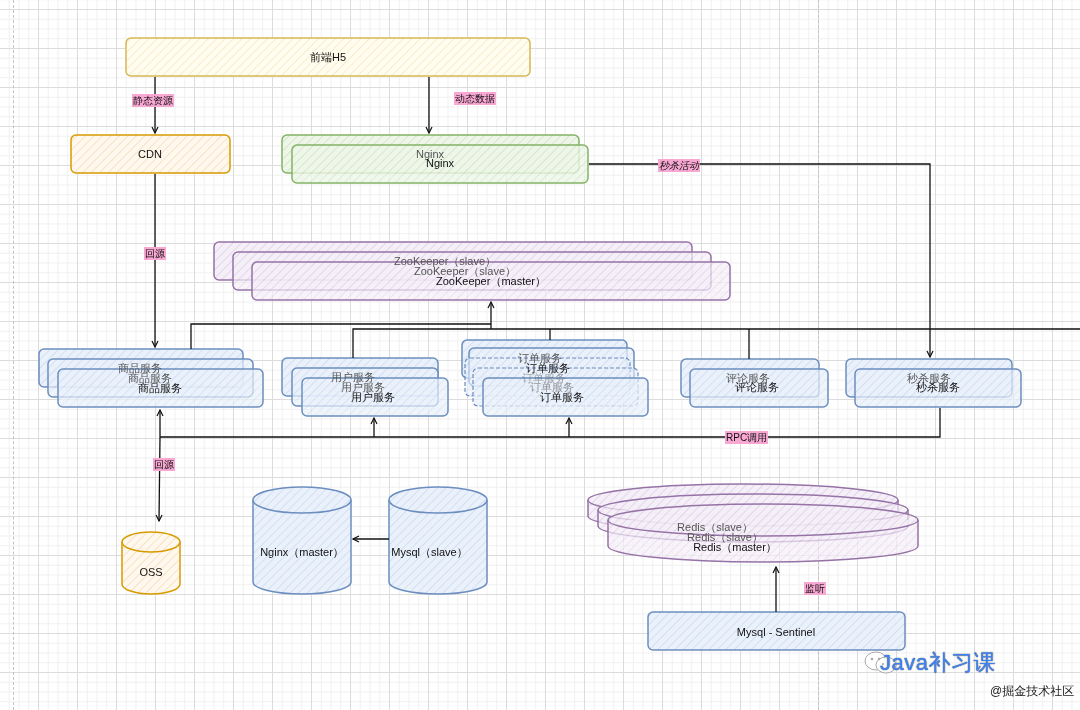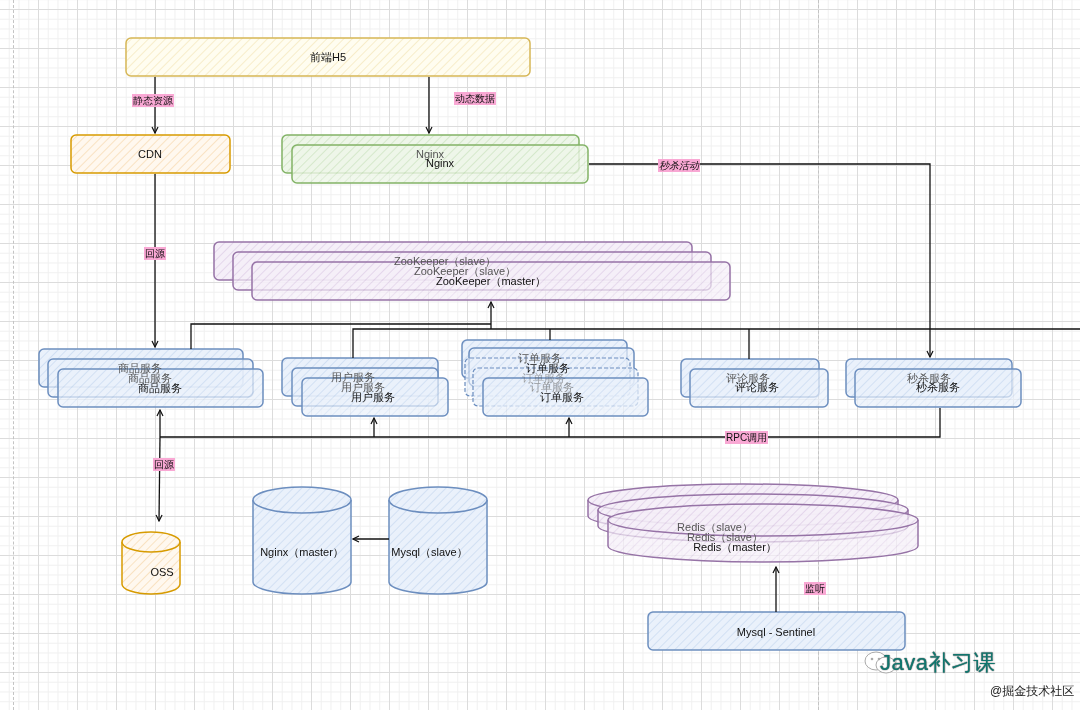--- a/index.html
+++ b/index.html
@@ -11,21 +11,21 @@
       linear-gradient(to bottom, #dcdcdc 1px, transparent 1px),
       linear-gradient(to right, #f0f0f0 1px, transparent 1px),
       linear-gradient(to bottom, #f0f0f0 1px, transparent 1px);
     background-size:39px 39px,39px 39px,9.75px 9.75px,9.75px 9.75px;
     background-position:-1px 9px,-1px 9px,-1px 9px,-1px 9px;}
   .vdash{position:absolute;top:0;height:710px;width:0;border-left:1.3px dashed #c4c4c4;}
   svg{position:absolute;left:0;top:0;}
   .lbl{position:absolute;font-size:10px;color:#111;background:#f9a8d4;white-space:nowrap;line-height:13px;padding:0 1px;}
   .ntext{position:absolute;font-size:11px;color:#111;white-space:nowrap;text-align:center;line-height:13px;}
   .ghost{color:#555;}
-  .watermark{position:absolute;left:880px;top:648px;font-size:22px;color:#0f766e;
+  .watermark{position:absolute;left:880px;top:648px;font-size:22px;color:#3b82f6;
     text-shadow:0 0 1px #888,0 0 1px #888,0 0 1px #888;letter-spacing:0.5px;}
   .wm-icon{position:absolute;left:864px;top:650px;width:34px;height:26px;}
   .credit{position:absolute;left:990px;top:683px;font-size:12px;color:#222;}
 </style>
 </head>
 <body>
 
 <div id="canvas"></div>
 <div class="vdash" style="left:13px"></div>
 <div class="vdash" style="left:818px"></div>
@@ -165,21 +165,21 @@
 <div class="ntext ghost" style="left:514px;top:372px;width:60px;opacity:.5">订单服务</div>
 <div class="ntext ghost" style="left:522px;top:381px;width:60px;opacity:.6">订单服务</div>
 <div class="ntext" style="left:532px;top:391px;width:60px;">订单服务</div>
 
 <div class="ntext ghost" style="left:718px;top:372px;width:60px;">评论服务</div>
 <div class="ntext" style="left:727px;top:381px;width:60px;">评论服务</div>
 
 <div class="ntext ghost" style="left:899px;top:372px;width:60px;">秒杀服务</div>
 <div class="ntext" style="left:908px;top:381px;width:60px;">秒杀服务</div>
 
-<div class="ntext" style="left:121px;top:566px;width:60px;padding-left:11px;">OSS</div>
+<div class="ntext" style="left:121px;top:566px;width:60px;">OSS</div>
 <div class="ntext" style="left:252px;top:546px;width:100px;">Nginx（master）</div>
 <div class="ntext" style="left:388px;top:546px;width:83px;">Mysql（slave）</div>
 
 <div class="ntext ghost" style="left:660px;top:521px;width:110px;">Redis（slave）</div>
 <div class="ntext ghost" style="left:670px;top:531px;width:110px;">Redis（slave）</div>
 <div class="ntext" style="left:680px;top:541px;width:110px;">Redis（master）</div>
 
 <div class="ntext" style="left:716px;top:626px;width:120px;">Mysql - Sentinel</div>
 
 <div class="lbl" style="left:132px;top:94px;">静态资源</div>

